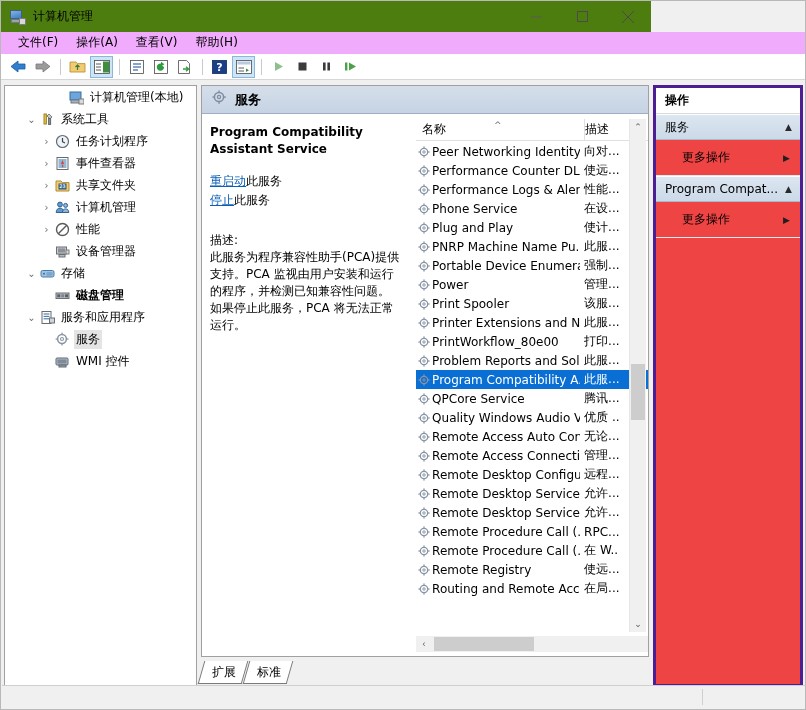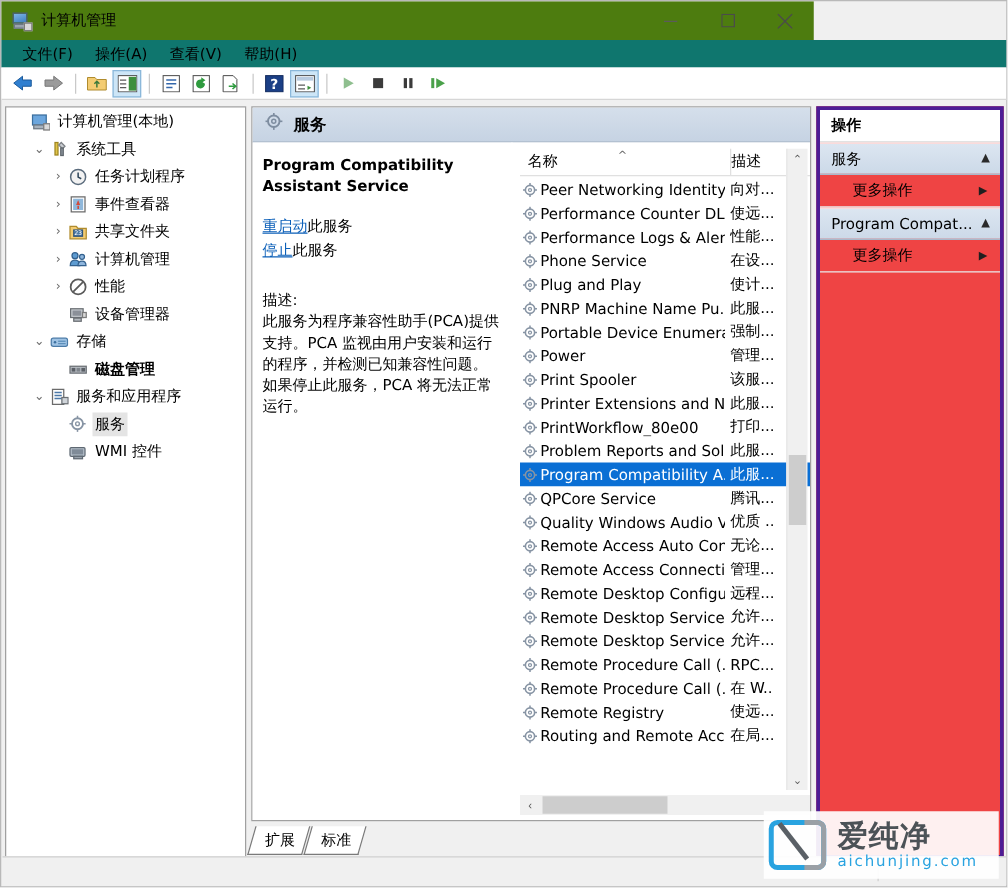--- a/index.html
+++ b/index.html
@@ -65,22 +65,22 @@
     display: flex; align-items: center; justify-content: center;
     font-size: 12px; color: #5b5b5b;
     font-family: "DejaVu Sans", sans-serif;
   }
   .win-btn svg { display:block; }
 
   
   .menubar {
     position: absolute; left: 0; top: 31px;
     width: 806px; height: 22px;
-    background: #0f766e;
-    display: flex; align-items: center;
+    background: #f0abfc;
+    display: flex; align-items: flex-start;
     padding-left: 8px; box-sizing: border-box;
   }
   .menu-item {
     font-size: 12px; color: #000;
     padding: 2px 9px;
     font-family: "DejaVu Sans","Liberation Sans",sans-serif;
     white-space: nowrap;
   }
 
   
@@ -302,21 +302,21 @@
     padding: 0 8px 0 9px; box-sizing: border-box;
     background: linear-gradient(#dce6f1,#ccd9e8);
     border-top: 1px solid #ffffff;
     border-bottom: 1px solid #a8b9cc;
     font-size: 12px; color: #000;
     font-family: "DejaVu Sans","Liberation Sans",sans-serif;
   }
   .act-group-head .gh-label { flex: 1; overflow: hidden; white-space: nowrap; }
   .act-group-head .gh-caret { font-size: 9px; color: #2a2a2a; }
   .act-item {
-    height: 26px; display: flex; align-items: center;
+    height: 36px; display: flex; align-items: center;
     padding: 0 10px 0 26px; box-sizing: border-box;
     font-size: 12px; color: #000;
     border-bottom: 1px solid #eaeaea;
     font-family: "DejaVu Sans","Liberation Sans",sans-serif;
   }
   .act-item .ai-label { flex: 1; }
   .act-item .ai-caret { font-size: 9px; color: #1f1f1f; }
 
   
   .statusbar {
@@ -493,21 +493,21 @@
     <div class="tb-btn">
       <svg width="15" height="13" viewBox="0 0 15 13">
           <rect x="2" y="2.5" width="2.4" height="8" fill="#4aa14a"></rect>
           <path d="M6 2.5 L13 6.5 L6 10.5 Z" fill="#4aa14a"></path>
         </svg>
     </div>
   </div>
 
   <div class="tree-panel">
     <div id="tree-rows">
-        <div class="tree-row" style="padding-left: 4px;">
+        <div class="tree-row" style="padding-left: 4px; margin-left: 44px;">
           <span class="chev"></span>
           <span class="tr-ico">
             <svg width="15" height="15" viewBox="0 0 15 15">
               <rect x="1" y="2" width="11" height="8" fill="#6ca6dd" stroke="#3b6f9e"></rect>
               <rect x="2" y="10" width="9" height="3" fill="#a7b2bd" stroke="#6d7884"></rect>
               <rect x="10" y="9" width="5" height="5" fill="#dadada" stroke="#7b7b7b"></rect>
             </svg>
           </span>
           <span class="tr-label">计算机管理(本地)</span>
         </div>
@@ -1079,25 +1079,14 @@
       <span class="ai-caret">▶</span>
     </div>
   </div>
 
   <div class="statusbar">
     <div class="sb-seg" style="width:700px;"></div>
     <div class="sb-div"></div>
     <div class="sb-seg" style="flex:1;"></div>
   </div>
 
-  <div class="watermark">
-    <div class="wm-mark">
-      <div class="sq"></div>
-        <div class="sq grey"></div>
-        <div class="slash"></div>
-    </div>
-    <div class="wm-text">
-      <div class="wm-cn">爱纯净</div>
-      <div class="wm-en">aichunjing.com</div>
-    </div>
-  </div>
 
 </div>
 
 </body></html>

